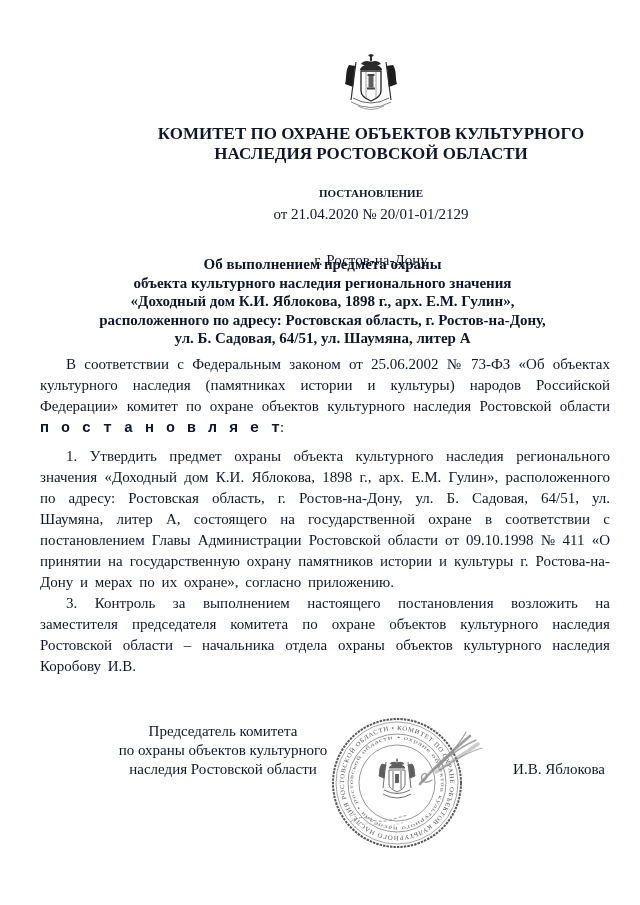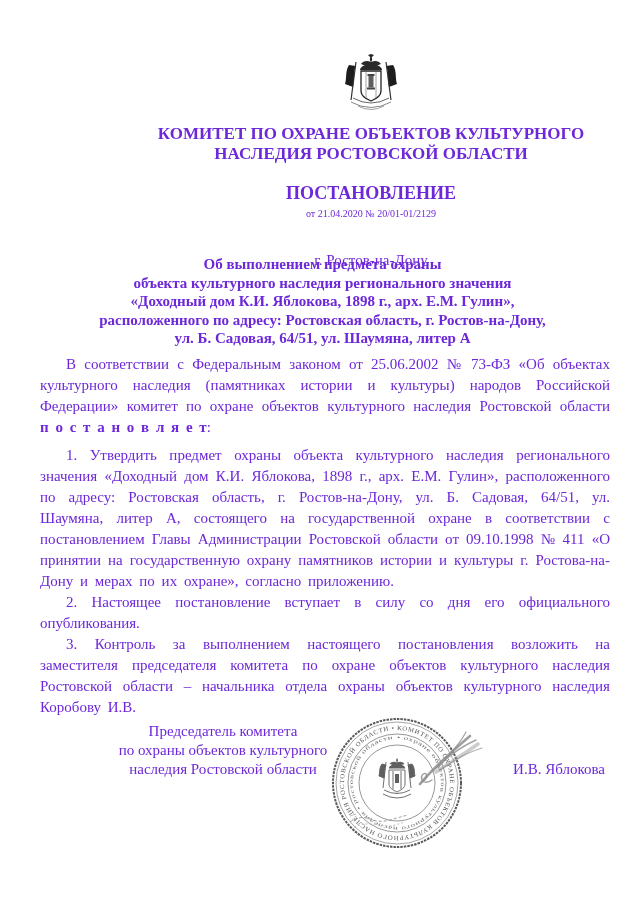--- a/index.html
+++ b/index.html
@@ -1,46 +1,46 @@
 <!DOCTYPE html>
 <html><head>
 <meta charset="utf-8">
 <style>
   html,body { margin:0; padding:0; background:#e8e8e8; }
   .page {
     position:relative; width:640px; height:905px; margin:0 auto;
-    background:#ffffff; color:#6d28d9;
+    background:#ffffff; color:#0f172a;
     font-family:"Liberation Serif", serif; font-size:15px;
     overflow:hidden;
   }
   .abs { position:absolute; }
 
   .emblem   { top:54px;  left:338px; width:66px; height:64px; }
 
   .org-name {
     top:124px; left:142px; width:458px; text-align:center;
     font-weight:bold; font-size:17px; line-height:20px;
   }
   .doc-type-block { top:183px; left:142px; width:458px; text-align:center; }
-  .doc-type { font-weight:bold; font-size:18px; line-height:20px; }
-  .doc-date { font-size:10px; line-height:18px; margin-top:2px; }
+  .doc-type { font-weight:bold; font-size:11px; line-height:20px; }
+  .doc-date { font-size:15px; line-height:18px; margin-top:2px; }
   .doc-city { font-size:15px; line-height:18px;margin-top:28px; }
 
   .subject {
     top:255px; left:35px; width:575px; text-align:center;
     font-weight:bold; font-size:15px; line-height:18.5px;
   }
 
   .body-text {
     top:354px; left:40px; width:570px;
     text-align:justify; line-height:21px; word-spacing:3px;
   }
   .body-text p { margin:0; text-indent:26px; }
   .body-text p.lead { margin-bottom:7px; }
-  .postanovlyaet { font-weight:bold; }
+  .postanovlyaet { font-weight:bold;font-family:Liberation Mono, monospace; }
 
   .sig-position { top:722px; left:84px; width:214px; text-align:center; line-height:19px;margin-left:32px; }
   .signer-name  { top:761px; left:435px; width:170px; text-align:right; }
 
   .stamp    { top:714px; left:328px; width:138px; height:138px; }
   .flourish { top:724px; left:412px; width:80px; height:70px; }
 
   svg { display:block; }
 </style>
 </head>
@@ -88,21 +88,20 @@
       <div>Об выполнением предмета охраны</div>
       <div>объекта культурного наследия регионального значения</div>
       <div>«Доходный дом К.И. Яблокова, 1898 г., арх. Е.М. Гулин»,</div>
       <div>расположенного по адресу: Ростовская область, г. Ростов-на-Дону,</div>
       <div>ул. Б. Садовая, 64/51, ул. Шаумяна, литер А</div>
     </div>
 
   <div class="abs body-text">
     <p class="lead"><span>В соответствии с Федеральным законом от 25.06.2002 № 73-ФЗ «Об объектах культурного наследия (памятниках истории и культуры) народов Российской Федерации» комитет по охране объектов культурного наследия Ростовской области </span><span class="postanovlyaet">п о с т а н о в л я е т</span><span>:</span></p>
     <p>1. Утвердить предмет охраны объекта культурного наследия регионального значения «Доходный дом К.И. Яблокова, 1898 г., арх. Е.М. Гулин», расположенного по адресу: Ростовская область, г. Ростов-на-Дону, ул. Б. Садовая, 64/51, ул. Шаумяна, литер А, состоящего на государственной охране в соответствии с постановлением Главы Администрации Ростовской области от 09.10.1998 № 411 «О принятии на государственную охрану памятников истории и культуры г. Ростова-на-Дону и мерах по их охране», согласно приложению.</p>
-    <p>2. Настоящее постановление вступает в силу со дня его официального опубликования.</p>
     <p>3. Контроль за выполнением настоящего постановления возложить на заместителя председателя комитета по охране объектов культурного наследия Ростовской области – начальника отдела охраны объектов культурного наследия Коробову И.В.</p>
   </div>
 
   <div class="abs sig-position">
       <div>Председатель комитета</div>
       <div>по охраны объектов культурного</div>
       <div>наследия Ростовской области</div>
     </div>
   <div class="abs signer-name">И.В. Яблокова</div>
 

